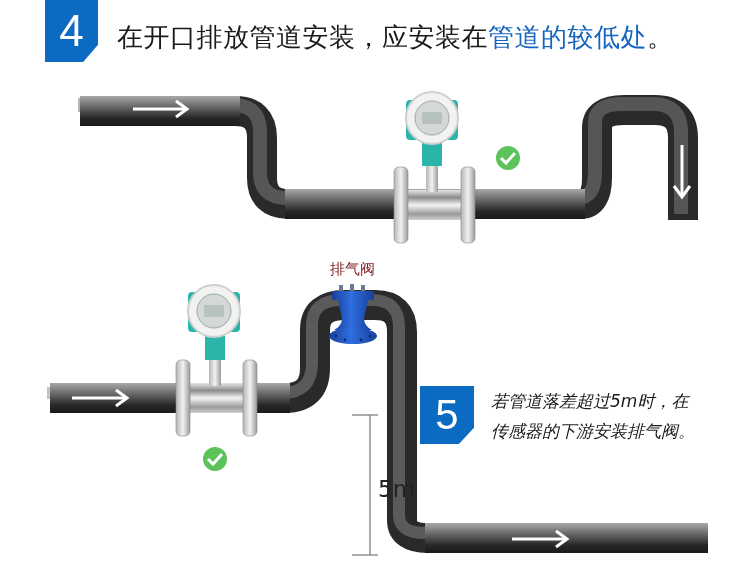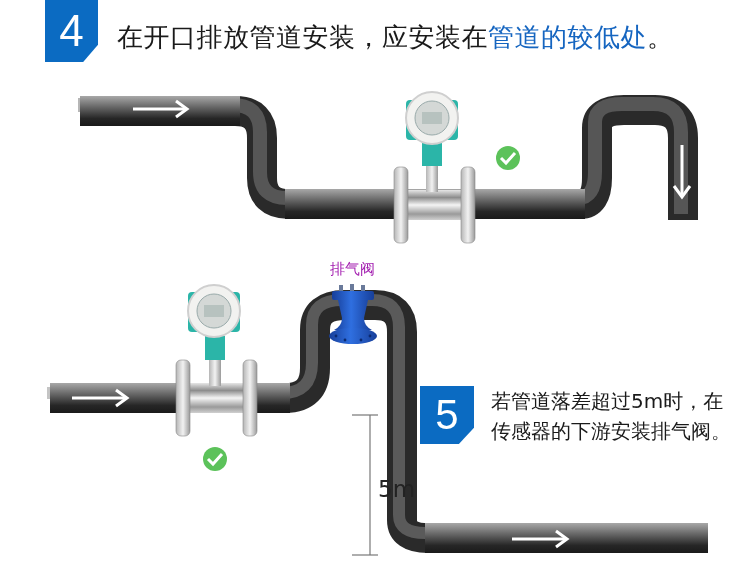--- a/index.html
+++ b/index.html
@@ -1,22 +1,22 @@
 <!DOCTYPE html>
 <html><head>
 <meta charset="utf-8">
 <style>
   html,body{margin:0;padding:0;background:#fff;}
   body{width:750px;height:567px;position:relative;overflow:hidden;font-family:"DejaVu Sans","Liberation Sans",sans-serif;}
   .step-badge{position:absolute;background:#0b6bc2;color:#fff;display:flex;align-items:center;justify-content:center;font-family:"Liberation Sans","DejaVu Sans",sans-serif;
     clip-path:polygon(0 0,100% 0,100% 72%,72% 100%,0 100%);}
   .title{position:absolute;font-size:26px;color:#1a1a1a;letter-spacing:0.5px;white-space:nowrap;}
   .title .hl{color:#1565c0;}
-  .note{position:absolute;font-size:20px;color:#1a1a1a;line-height:30px;white-space:nowrap;}
-  .valve-label{position:absolute;font-size:15px;color:#a21caf;}
+  .note{position:absolute;font-size:17px;color:#1a1a1a;line-height:30px;white-space:nowrap;font-style:italic;}
+  .valve-label{position:absolute;font-size:15px;color:#7f1d1d;}
   .dim-label{position:absolute;font-size:23px;color:#222;font-family:"DejaVu Sans",sans-serif;margin-left:45px;}
   svg{position:absolute;left:0;top:0;}
 </style>
 </head>
 <body>
 
 <div class="step-badge" style="left:45px;top:0;width:53px;height:62px;font-size:44px;">
   <span>4</span>
 </div>
 <div class="title" style="left:117px;top:20px;">

